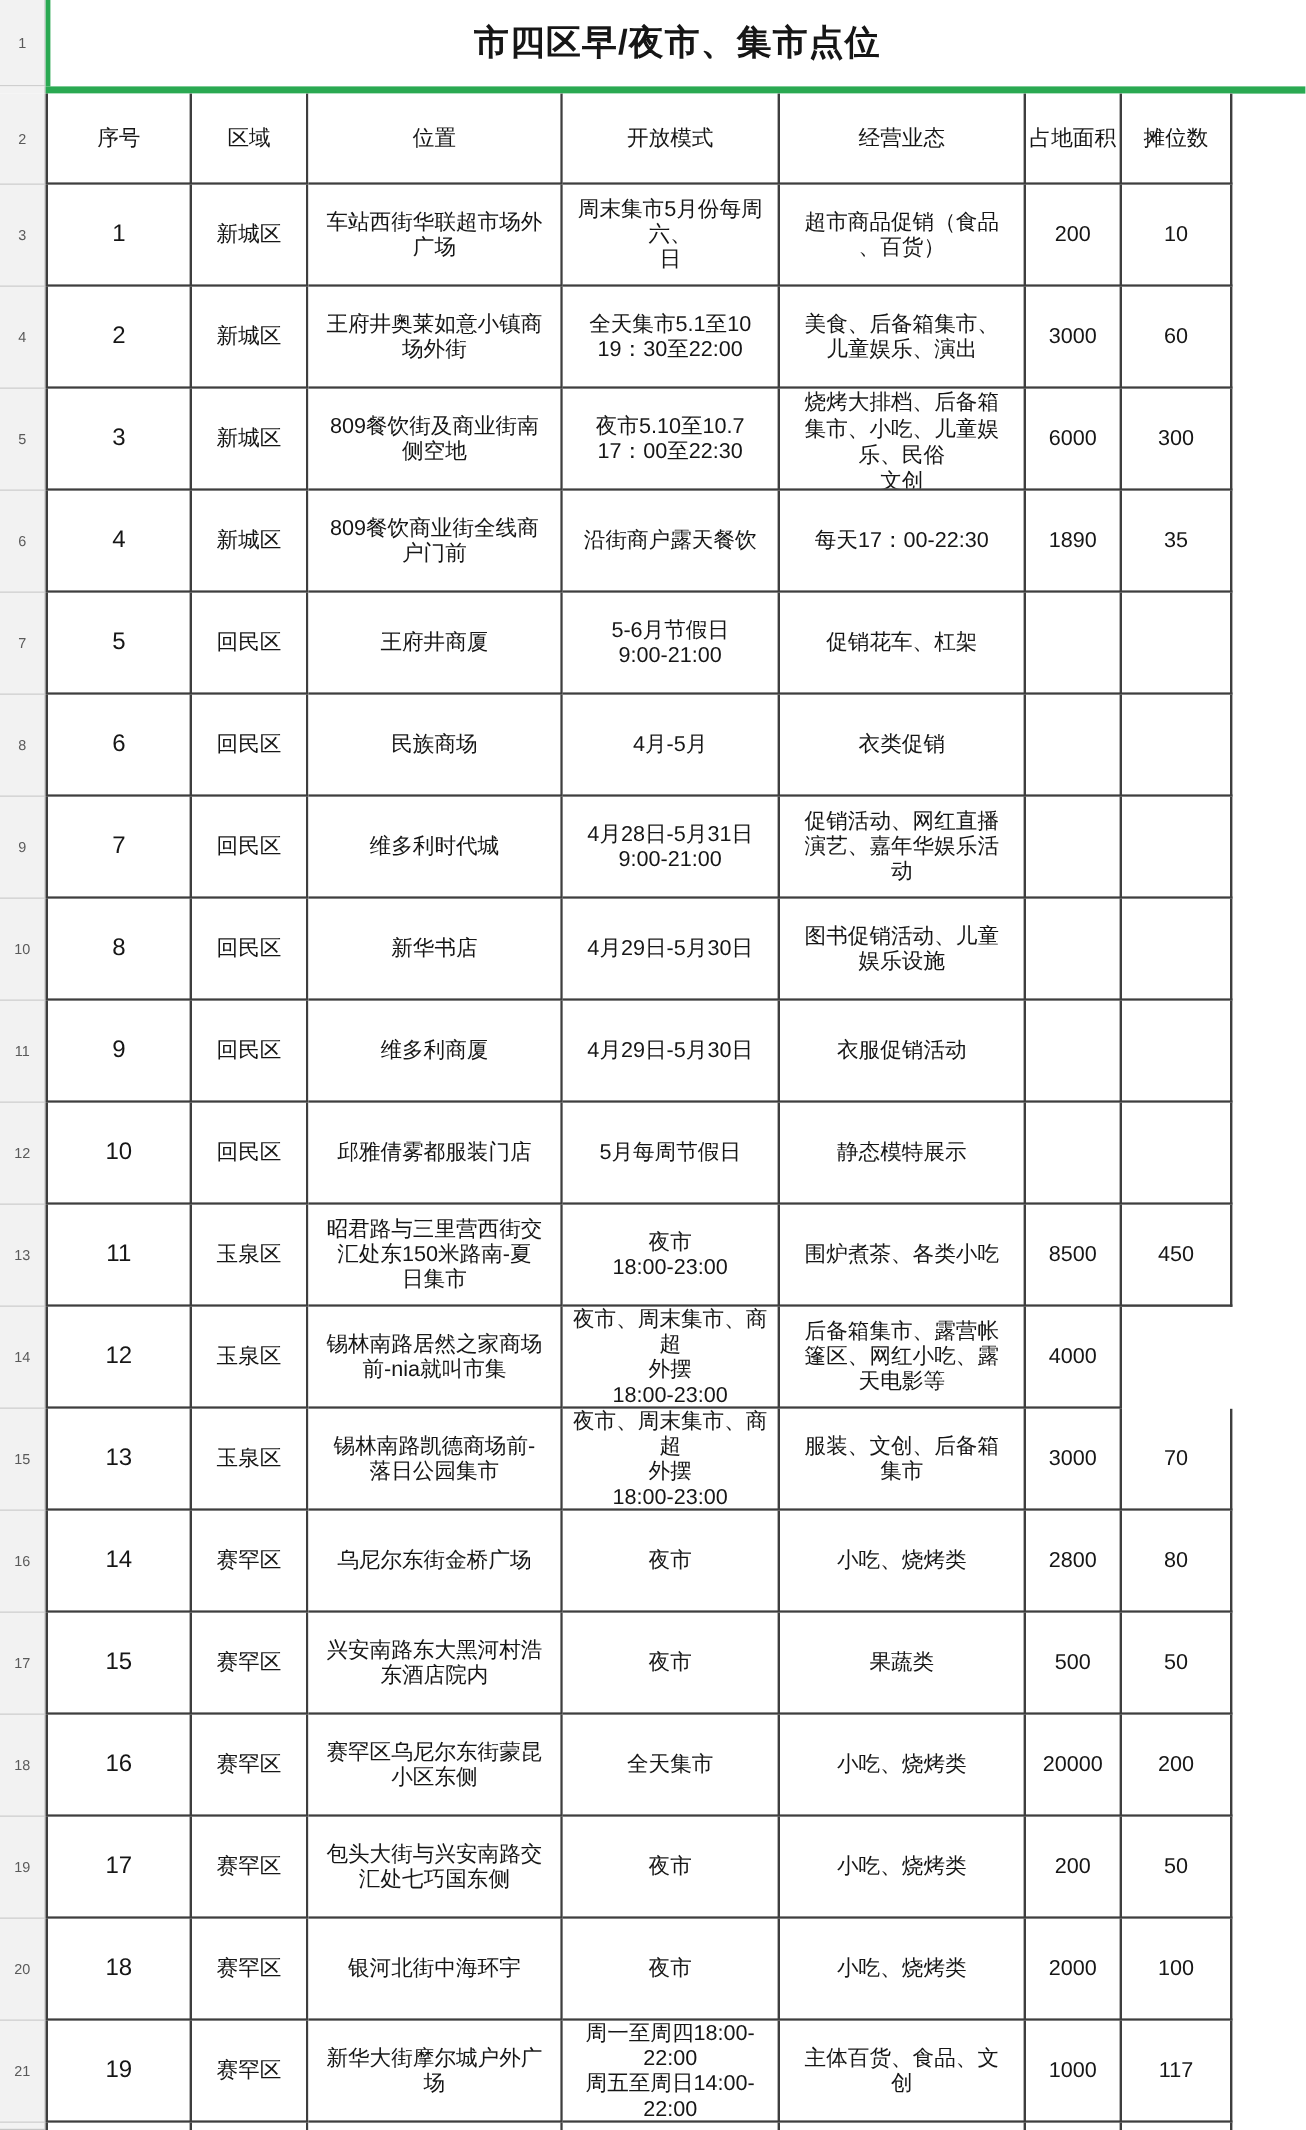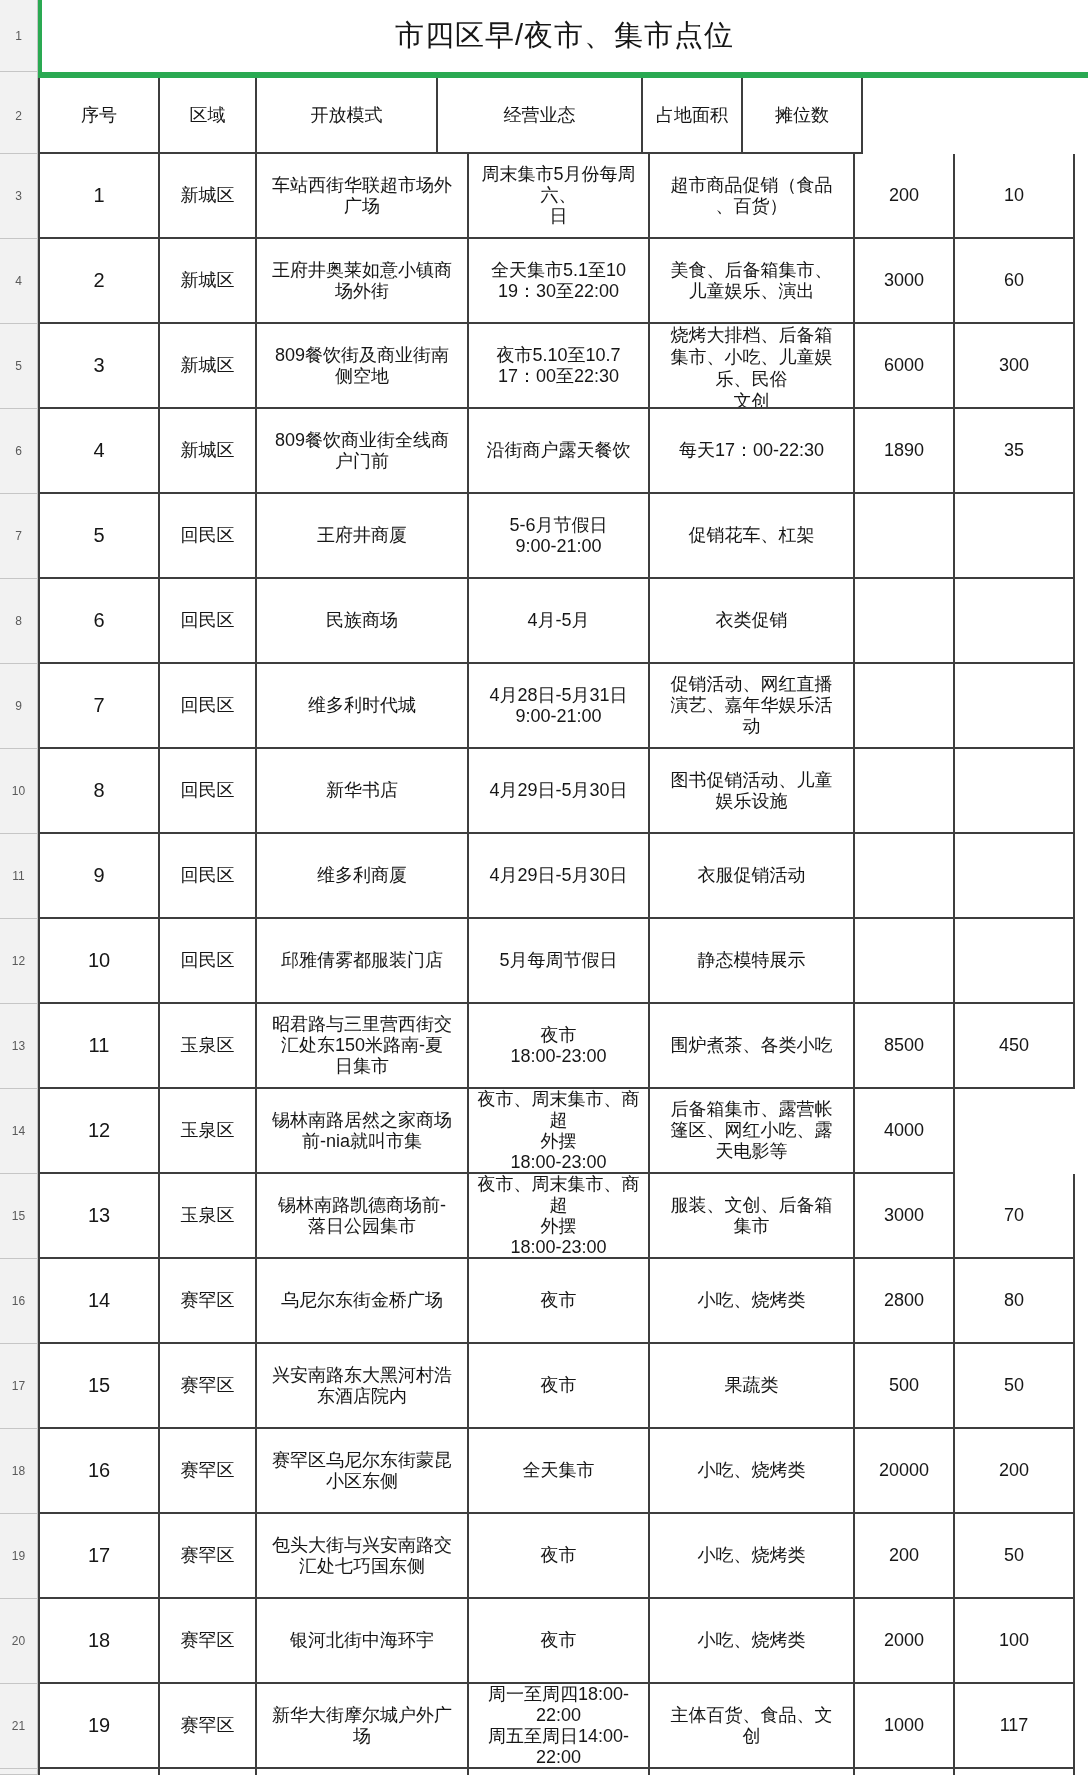--- a/index.html
+++ b/index.html
@@ -22,33 +22,33 @@
     border-left:2px solid #3e3e3e;
   }
   .cell{
     box-sizing:border-box;
     border-right:2px solid #3e3e3e;border-bottom:2px solid #3e3e3e;
     display:flex;align-items:center;justify-content:center;
     overflow:hidden;background:#ffffff;
   }
   .tx{white-space:pre-line;text-align:center;font-size:18px;line-height:21px;}
   .c0{width:120px}.c1{width:97px}.c2{width:212px}.c3{width:181px}
-  .c4{width:205px}.c5{width:100px}.c6{width:120px}
+  .c4{width:205px}.c5{width:80px}.c6{width:92px}
   .data-row{height:85px;}
   .data-row .c0 .tx{font-size:20px;}
   .cell.clip{align-items:flex-start;}
   .cell.clip .tx{line-height:22px;padding-top:0;}
   
   .title-row{height:72px;}
   .title-cells{
     width:1049px;box-sizing:border-box;display:flex;
     align-items:center;justify-content:center;
     border-left:4px solid #2aa952;background:#fff;
   }
-  .title-text{font-size:29px;font-weight:normal;letter-spacing:1px;}
+  .title-text{font-size:29px;font-weight:bold;letter-spacing:1px;}
   
   .greenbar-row{height:6px;}
   .gutter-spacer{
     flex:0 0 38px;width:38px;box-sizing:border-box;
     background:#f2f2f2;border-right:1px solid #c6c6c6;
   }
   .greenbar{width:1050px;background:#2aa952;}
   
   .header-row{height:76px;}
   .header-row .tx{font-size:18px;}
@@ -75,20 +75,23 @@
 
   <div class="row header-row">
     <div class="gutter">2</div>
     <div class="cells">
       <div class="cell c0">
           <div class="tx">序号</div>
         </div>
       <div class="cell c1">
           <div class="tx">区域</div>
         </div>
+      <div class="cell c2">
+          <div class="tx">位置</div>
+        </div>
       <div class="cell c3">
           <div class="tx">开放模式</div>
         </div>
       <div class="cell c4">
           <div class="tx">经营业态</div>
         </div>
       <div class="cell c5">
           <div class="tx">占地面积</div>
         </div>
       <div class="cell c6">

